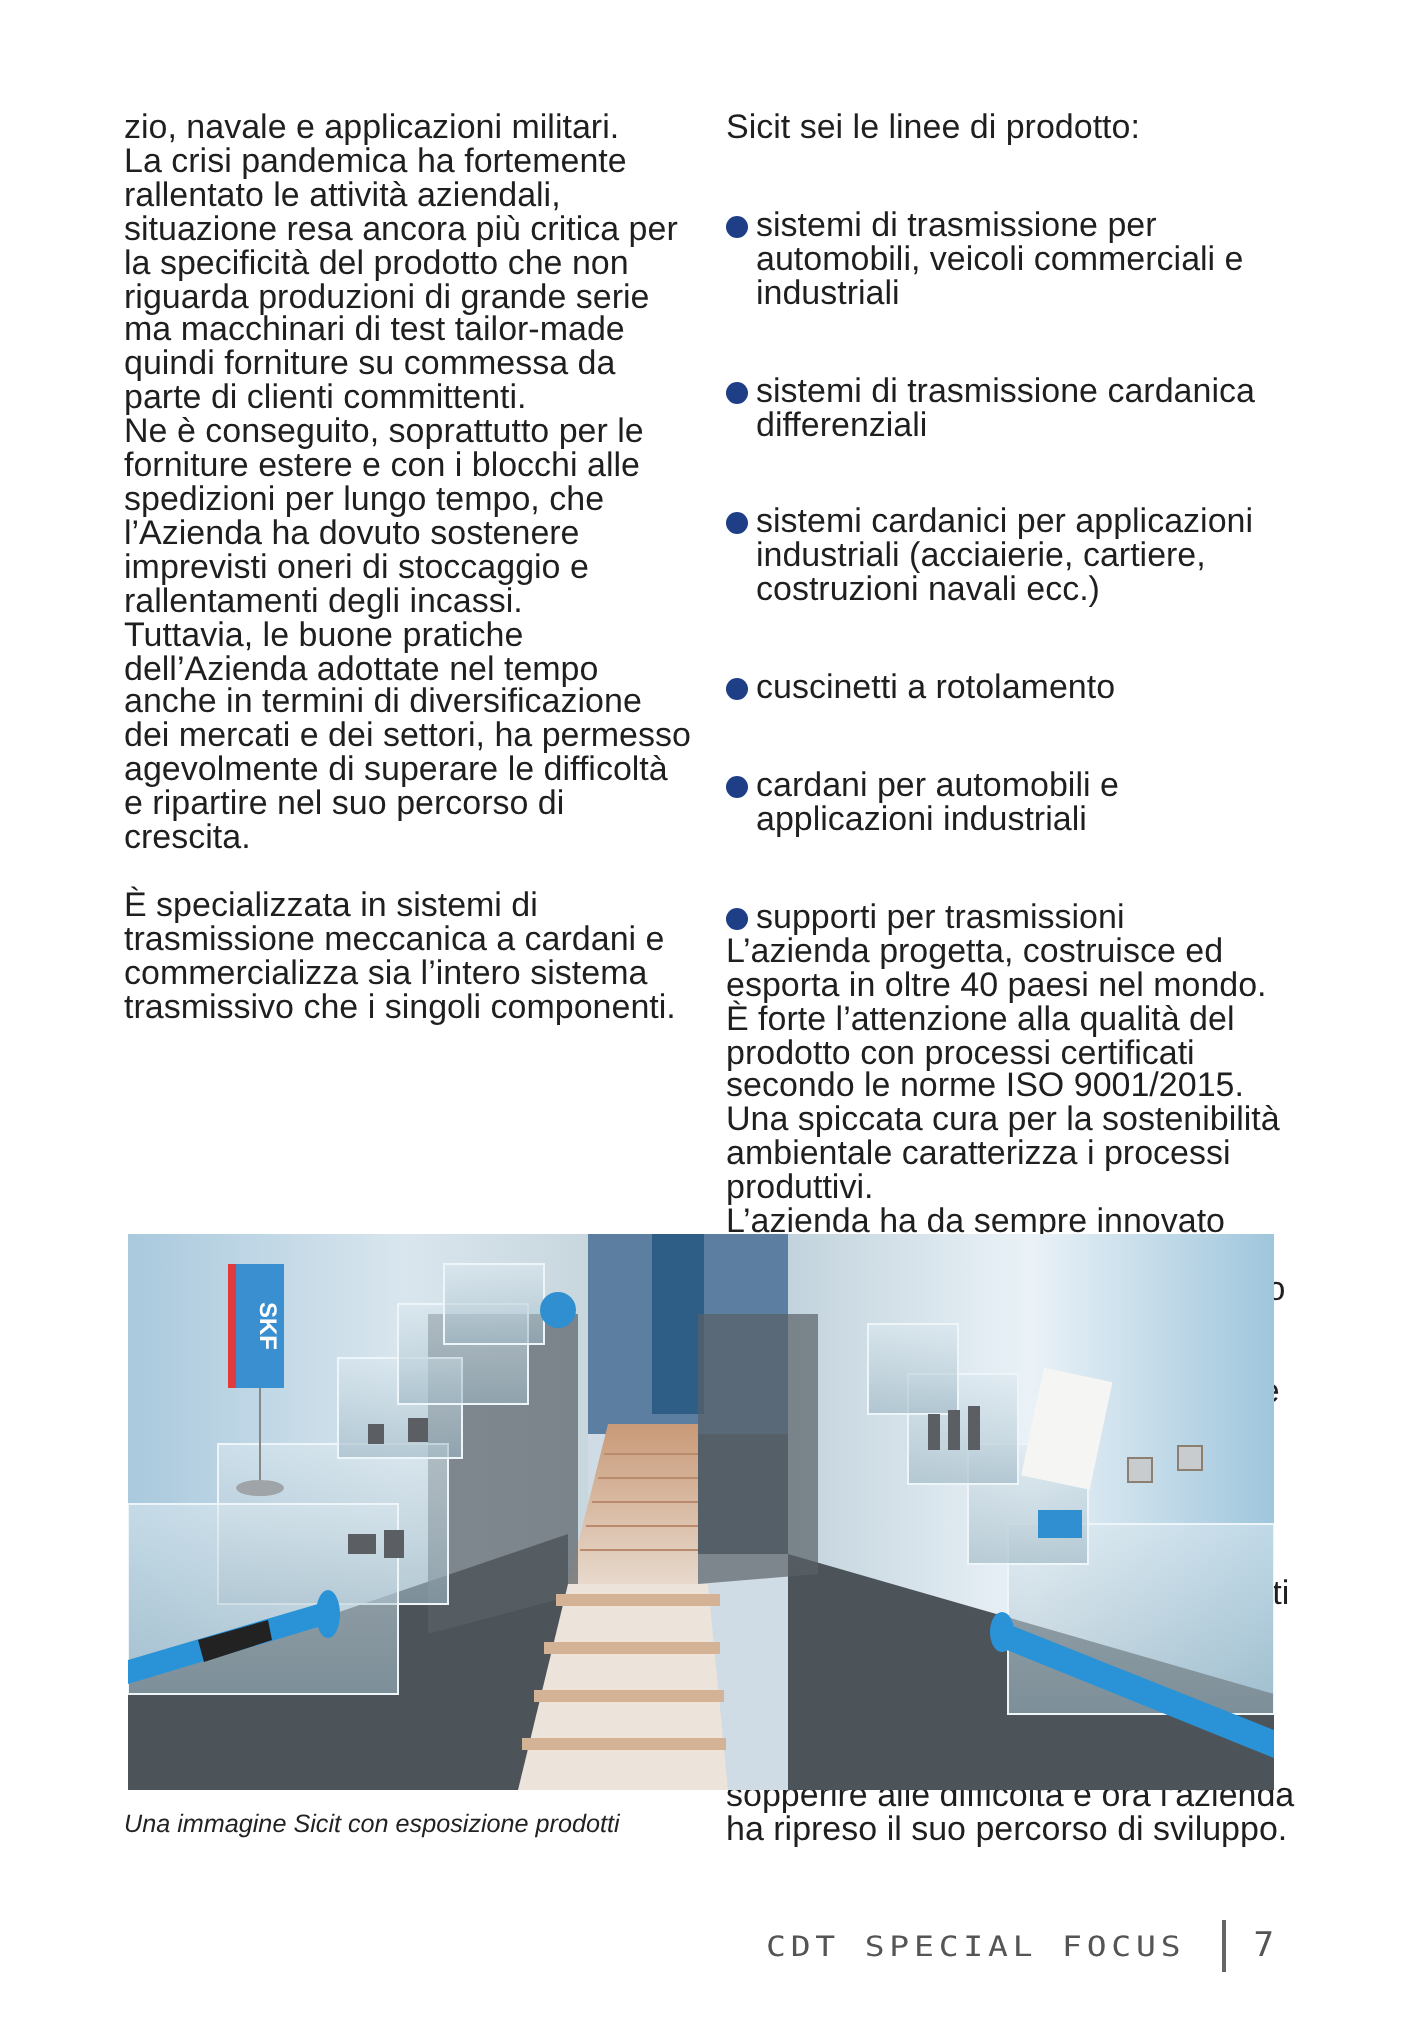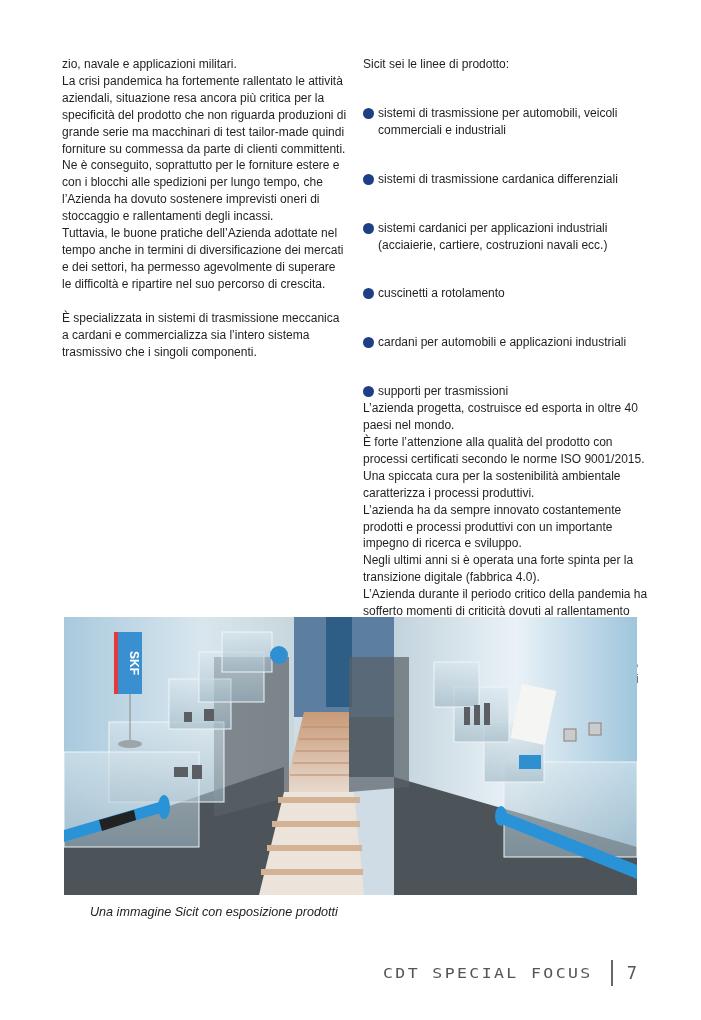--- a/index.html
+++ b/index.html
@@ -1,30 +1,30 @@
 <!DOCTYPE html>
 <html><head>
 <meta charset="utf-8">
 <style>
   html, body { margin: 0; padding: 0; background: #ffffff; }
   body { width: 701px; height: 1020px; position: relative; overflow: hidden;
          font-family: "Liberation Sans", sans-serif; color: #1f1f1f; }
-  .col { position: absolute; top: 56px; width: 285px; font-size: 12px; line-height: 16.9px; }
+  .col { position: absolute; top: 56px; width: 285px; font-size: 17px; line-height: 16.9px; }
   .col-left { left: 62px; }
   .col-right { left: 363px; }
   .col p { margin: 0; }
   .gap { height: 17px; }
   .bold { font-weight: bold; }
   ul.bullets { list-style: none; margin: 0; padding: 0; }
   ul.bullets li { position: relative; padding-left: 15px; margin-top: 32px; }
   ul.bullets li .dot { position: absolute; left: 0; top: 3px; width: 11px; height: 11px;
          border-radius: 50%; background: #1e3f86; }
   .photo { position: absolute; left: 64px; top: 617px; width: 573px; height: 278px; overflow: hidden; }
   .photo svg { display: block; width: 100%; height: 100%; }
-  .caption { position: absolute; left: 62px; top: 905px; font-size: 12.6px; font-style: italic; color: #222; margin-left: 28px; }
+  .caption { position: absolute; left: 62px; top: 905px; font-size: 12.6px; font-style: italic; color: #222; }
   .footer { position: absolute; top: 958px; left: 383px; height: 30px; display: flex; align-items: center; }
   .footer-title { font-family: "DejaVu Sans Mono", monospace; font-size: 16.5px; letter-spacing: 2.4px; color: #555;
          transform: scaleY(0.85); }
   .footer-sep { width: 2px; height: 26px; background: #666; margin: 0 14px 0 18px; }
   .footer-page { font-family: "DejaVu Sans Mono", monospace; font-size: 17px; color: #555; }
 </style>
 </head>
 <body>
 
 <div class="col col-left">

